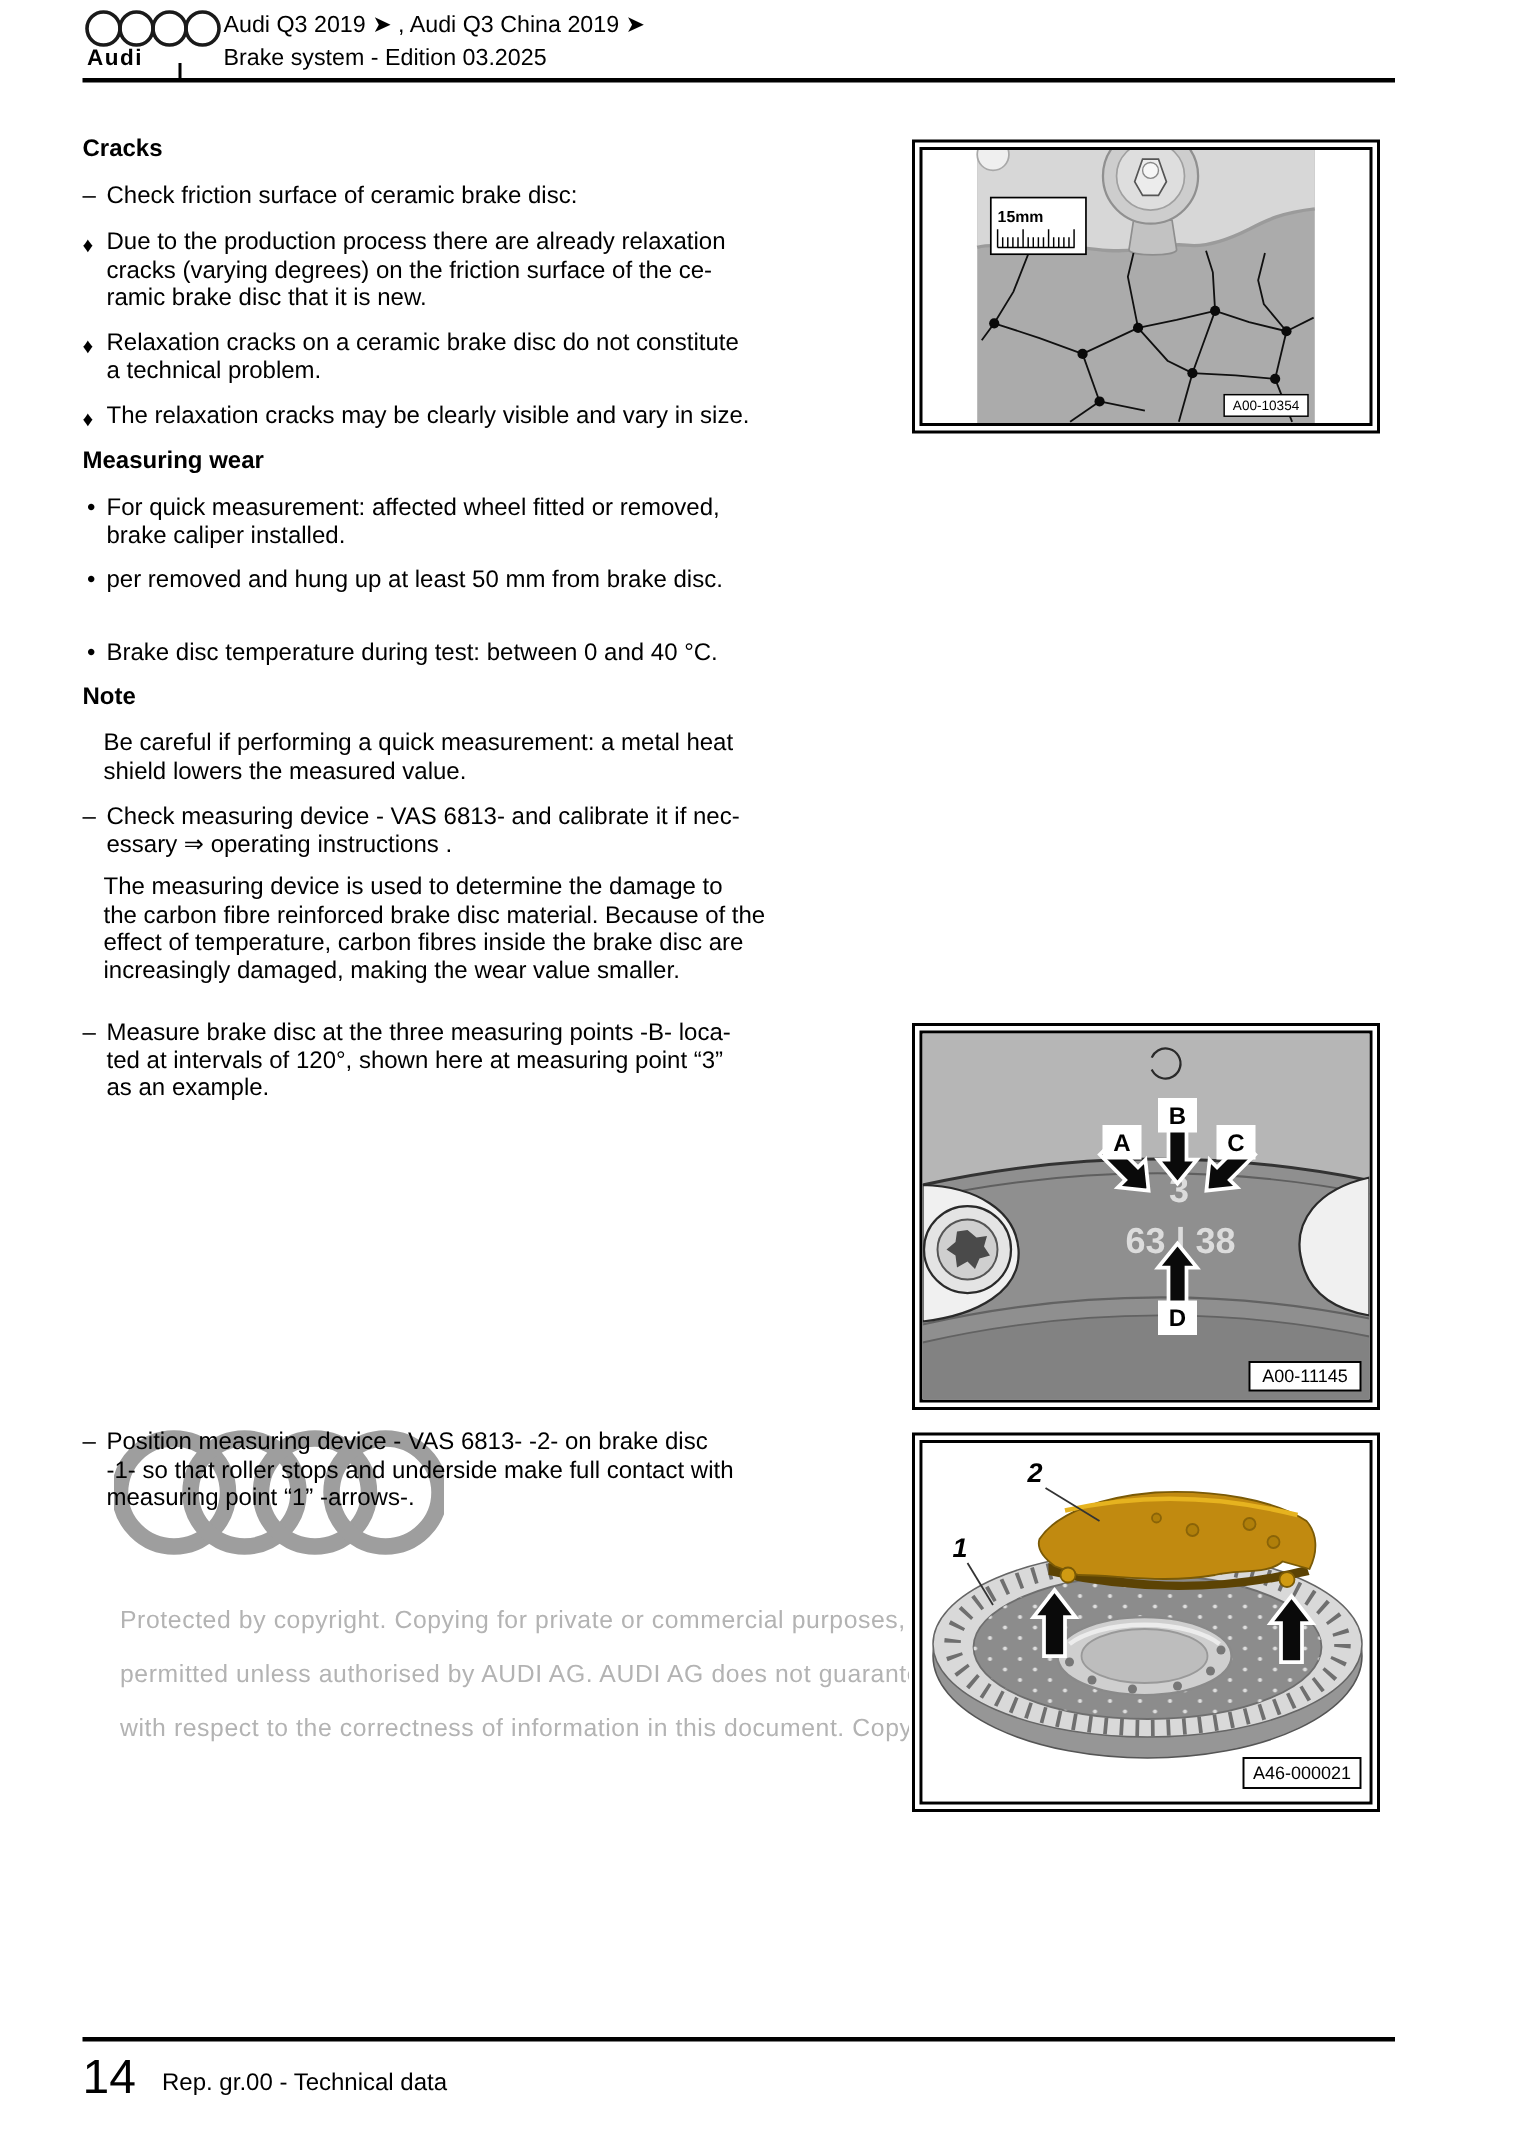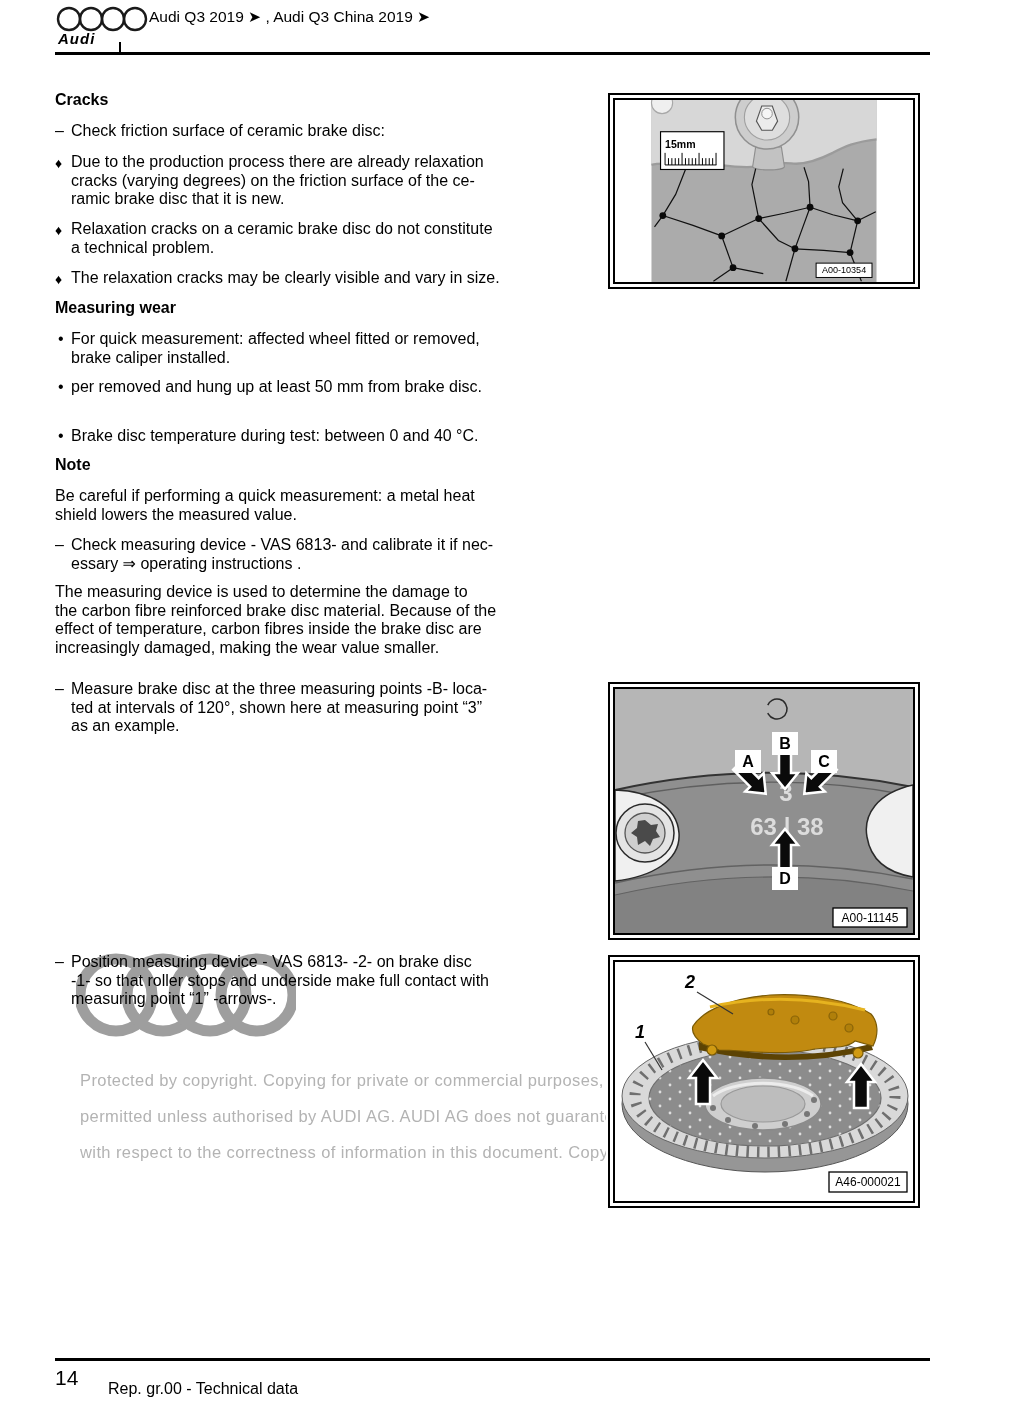--- a/index.html
+++ b/index.html
@@ -1,67 +1,68 @@
 <!DOCTYPE html>
 <html><head>
 <meta charset="utf-8">
 <style>
   html,body{margin:0;padding:0;background:#e8e8e8;}
   .page{position:relative;width:1018px;height:1422px;background:#ffffff;margin:0 auto;
         font-family:"Liberation Sans",sans-serif;color:#000;overflow:hidden;}
   
   .hdr-logo{position:absolute;left:55px;top:6px;z-index:2;}
-  .hdr-word{position:absolute;left:58px;top:30px;font-weight:bold;font-size:15px;letter-spacing:1px;z-index:2;font-style:italic;}
+  .hdr-word{position:absolute;left:58px;top:30px;font-weight:bold;font-size:15px;letter-spacing:1px;z-index:2;}
   .hdr-text{position:absolute;left:126px;top:6px;font-size:15.5px;line-height:22px;z-index:2;margin-left:23px;}
   .hdr-rule{position:absolute;left:55px;top:52px;width:875px;height:2.5px;background:#000;}
   .hdr-tick{position:absolute;left:119px;top:42px;width:2px;height:11px;background:#000;}
   
   .li{position:absolute;left:55px;font-size:16px;line-height:18.7px;z-index:1;}
   .li .marker{position:absolute;left:0;top:0;}
   .li .marker.diamond{font-size:14px;top:1px;}
   .li .marker.bullet{left:3px;}
   .li .txt{margin-left:16px;}
   .li .txt div{white-space:nowrap;}
   .para{position:absolute;left:55px;font-size:16px;line-height:18.7px;z-index:1;}
-  .para div{white-space:nowrap;}
+  .para div{white-space:nowrap;margin-left:14px;}
   .h{position:absolute;left:55px;font-size:16px;font-weight:bold;z-index:1;}
   
   .wm-rings{position:absolute;left:76px;top:948px;z-index:0;}
   .wm-text{position:absolute;left:80px;top:1062px;width:526px;overflow:hidden;z-index:0;
            color:#b3b3b3;font-size:16.5px;letter-spacing:0.4px;}
   .wm-text div{white-space:nowrap;height:36px;line-height:36px;}
   
   .figure{position:absolute;left:608px;width:312px;border:2px solid #000;background:#fff;
           padding:3px;box-sizing:border-box;z-index:3;}
   .fig1{top:93px;height:196px;}
   .fig2{top:682px;height:258px;}
   .fig3{top:955px;height:253px;}
   .figure-inner{border:2px solid #000;width:100%;height:100%;box-sizing:border-box;
                 position:relative;overflow:hidden;}
   .figure-inner svg{display:block;width:100%;height:100%;}
   
   .ftr-rule{position:absolute;left:55px;top:1358px;width:875px;height:2.5px;background:#000;}
-  .ftr-page{position:absolute;left:55px;top:1366px;font-size:21px;z-index:1;}
+  .ftr-page{position:absolute;left:55px;top:1366px;font-size:32px;z-index:1;}
   .ftr-chap{position:absolute;left:108px;top:1380px;font-size:16px;z-index:1;text-align:right;}
   text{font-family:"Liberation Sans",sans-serif;}
 </style>
 </head>
 <body>
 
 <div class="page">
 
   <svg class="hdr-logo" width="96" height="28" viewBox="0 0 96 28">
     <circle cx="14" cy="13" r="11" fill="none" stroke="#1a1a1a" stroke-width="2.4"></circle>
     <circle cx="36" cy="13" r="11" fill="none" stroke="#1a1a1a" stroke-width="2.4"></circle>
     <circle cx="58" cy="13" r="11" fill="none" stroke="#1a1a1a" stroke-width="2.4"></circle>
     <circle cx="80" cy="13" r="11" fill="none" stroke="#1a1a1a" stroke-width="2.4"></circle>
   </svg>
   <div class="hdr-word">Audi</div>
   <div class="hdr-text">
     <div>Audi Q3 2019 ➤ , Audi Q3 China 2019 ➤</div>
+    <div>Brake system - Edition 03.2025</div>
   </div>
   <div class="hdr-tick"></div>
   <div class="hdr-rule"></div>
 
   <div class="h" style="top:91px">Cracks</div>
 
   <div class="li" style="top:122px">
     <span class="marker">–</span>
     <div class="txt">
         <div>Check friction surface of ceramic brake disc:</div>

